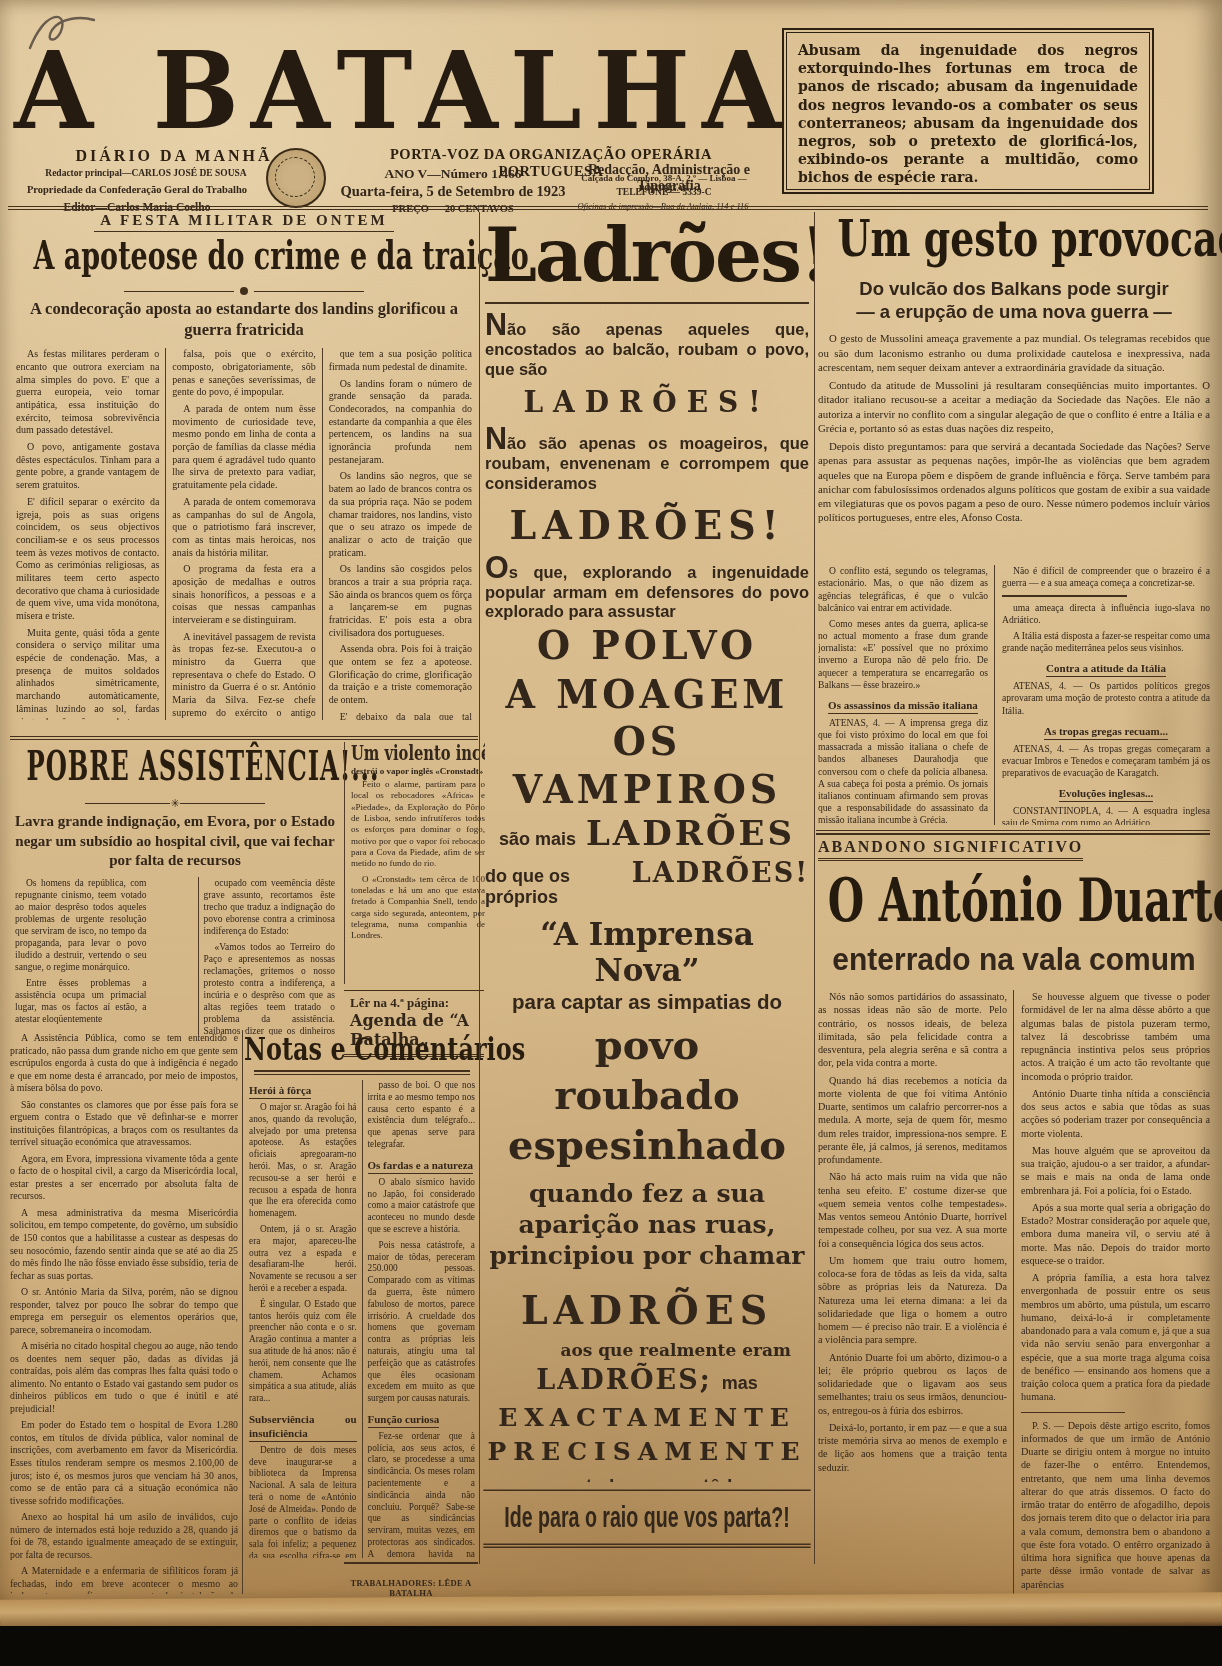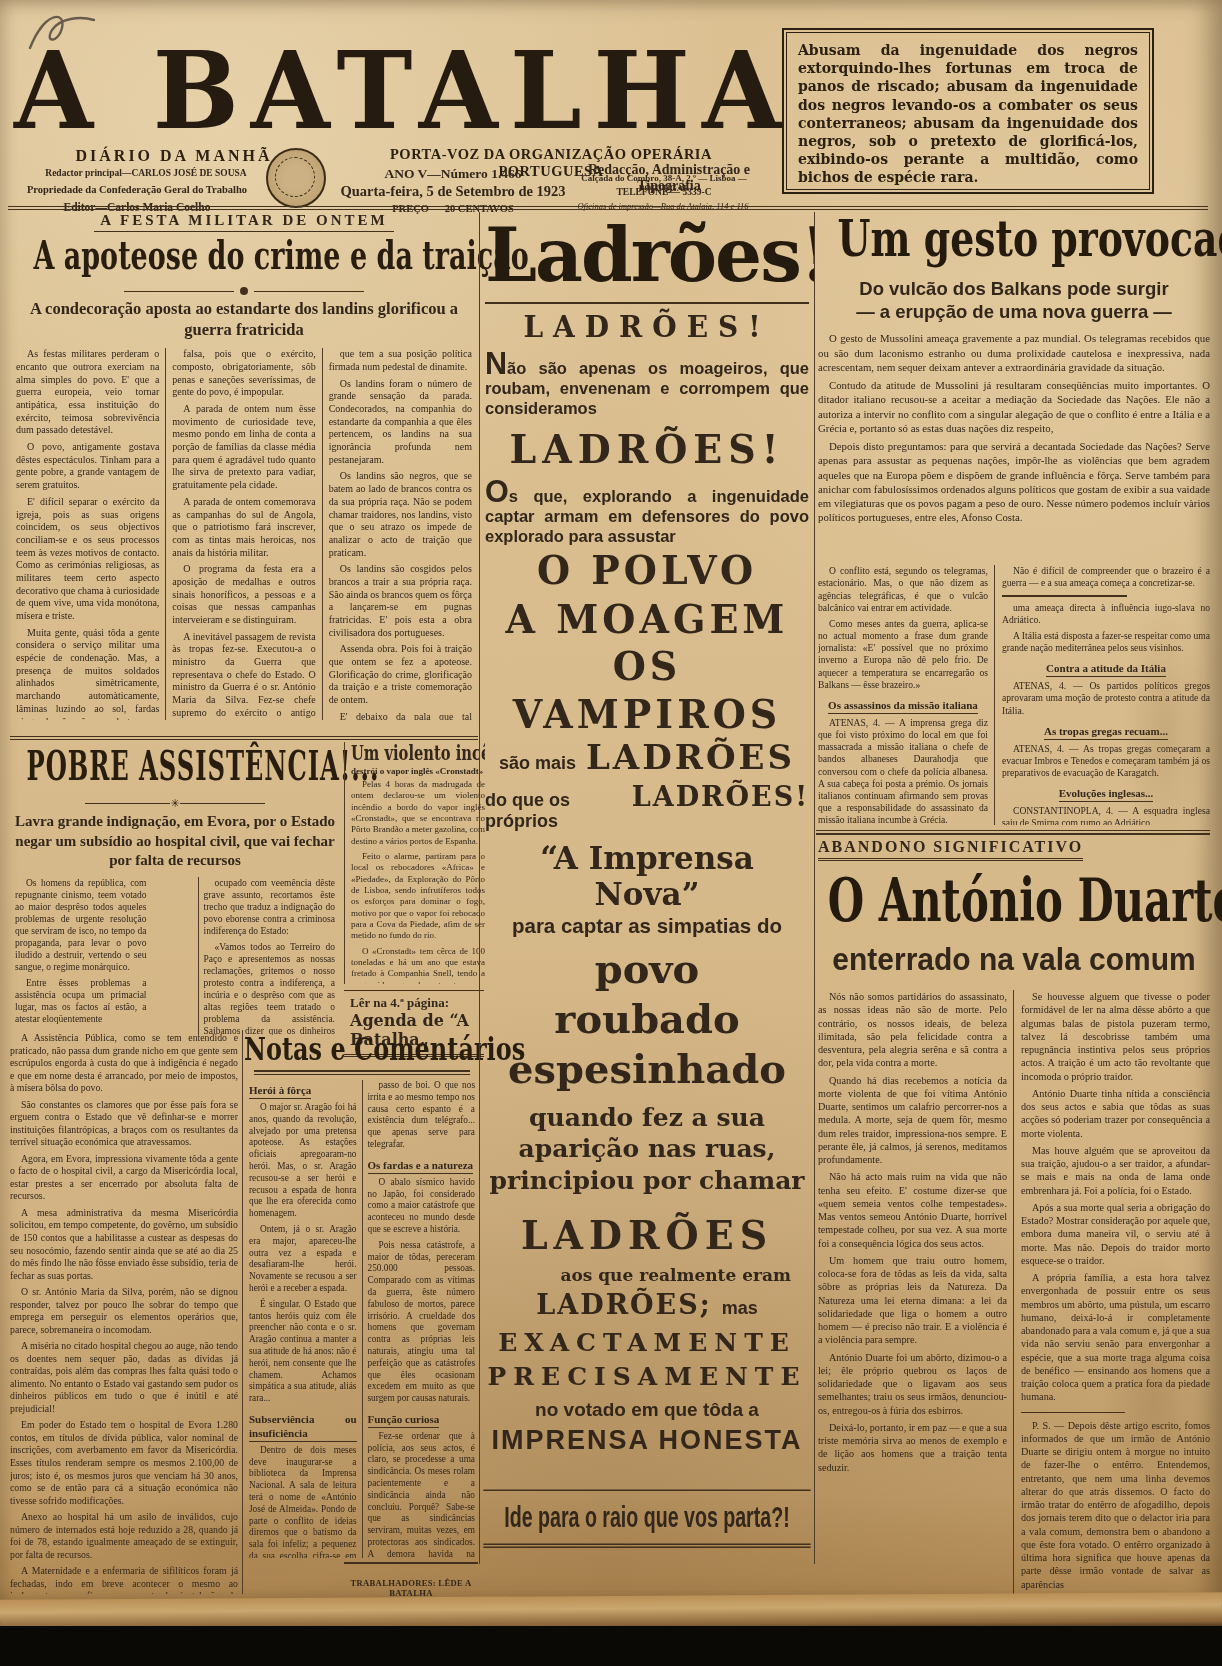--- a/index.html
+++ b/index.html
@@ -250,21 +250,20 @@
         <div class="para">Em poder do Estado tem o hospital de Evora 1.280 contos, em títulos de dívida pública, valor nominal de inscrições, com averbamento em favor da Misericórdia. Esses títulos renderam sempre os mesmos 2.100,00 de juros; isto é, os mesmos juros que venciam há 30 anos, como se de então para cá a situação económica não tivesse sofrido modificações.</div>
         <div class="para">Anexo ao hospital há um asilo de inválidos, cujo número de internados está hoje reduzido a 28, quando já foi de 78, estando igualmente ameaçado de se extinguir, por falta de recursos.</div>
         <div class="para">A Maternidade e a enfermaria de sifilíticos foram já fechadas, indo em breve acontecer o mesmo ao isolamento e, por fim, ao que resta das instalações do hospital.</div>
       </div>
     <div class="vr" style="left:242px;top:1030px;height:564px;"></div>
 
     <div class="abs" id="inc">
       <div id="inc-head">Um violento incêndio</div>
       <div id="inc-sub">destrói o vapor inglês «Cronstadt»</div>
       <div class="body">
-          <div class="para">Pelas 4 horas da madrugada de ontem declarou-se um violento incêndio a bordo do vapor inglês «Cronstadt», que se encontrava no Pôrto Brandão a meter gazolina, com destino a vários portos de Espanha.</div>
           <div class="para">Feito o alarme, partiram para o local os rebocadores «Africa» e «Piedade», da Exploração do Pôrto de Lisboa, sendo infrutíferos todos os esforços para dominar o fogo, motivo por que o vapor foi rebocado para a Cova da Piedade, afim de ser metido no fundo do rio.</div>
           <div class="para">O «Cronstadt» tem cêrca de 100 toneladas e há um ano que estava fretado à Companhia Snell, tendo a carga sido segurada, anteontem, por telegrama, numa companhia de Londres.</div>
         </div>
     </div>
 
     <div class="abs" id="agenda">
       <div id="agenda-lead">Lêr na 4.ª página:</div>
       <div id="agenda-title">Agenda de “A Batalha„</div>
     </div>
 
@@ -296,24 +295,25 @@
             <div class="para">Fez-se ordenar que à polícia, aos seus actos, é claro, se procedesse a uma sindicância. Os meses rolam pacientemente e a sindicância ainda não concluiu. Porquê? Sabe-se que as sindicâncias serviram, muitas vezes, em protectoras aos sindicados. A demora havida na conclusão da sindicância dá a impressão que ela está para a polícia como a raça para a tartaruga.</div>
           </div>
 
       </div>
     </div>
     <div class="abs" id="trab">TRABALHADORES: LÊDE A BATALHA</div>
 
     <div class="abs" id="lad">
       <div id="lad-flow">
         <div id="lad-head">Ladrões!</div>
+        <div class="lad-intro">Não são apenas aqueles que, encostados ao balcão, roubam o povo, que são</div>
         <div class="lad-shout1">LADRÕES!</div>
         <div class="lad-intro">Não são apenas os moageiros, que roubam, envenenam e corrompem que consideramos</div>
         <div class="lad-shout2">LADRÕES!</div>
-        <div class="lad-intro">Os que, explorando a ingenuidade captar armam em defensores do povo explorado para assustar</div>
+        <div class="lad-intro">Os que, explorando a ingenuidade popular armam em defensores do povo explorado para assustar</div>
         <div class="lad-display">
             <div>O POLVO</div>
             <div>A MOAGEM</div>
             <div>OS VAMPIROS</div>
           </div>
         <div class="lad-mixrow">
           <span class="lad-small">são mais</span>
           <span class="lad-bigword">LADRÕES</span>
         </div>
         <div class="lad-mixrow">

